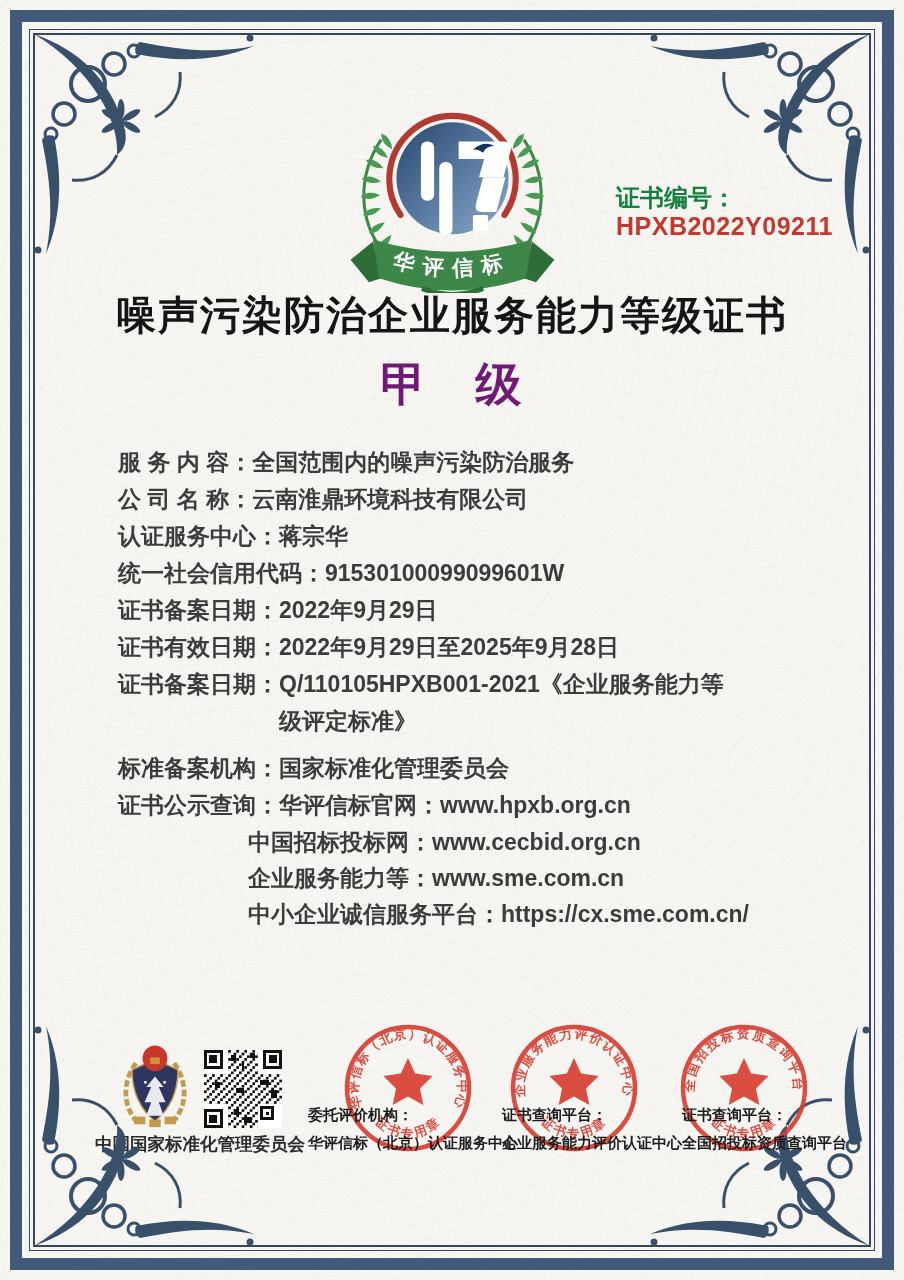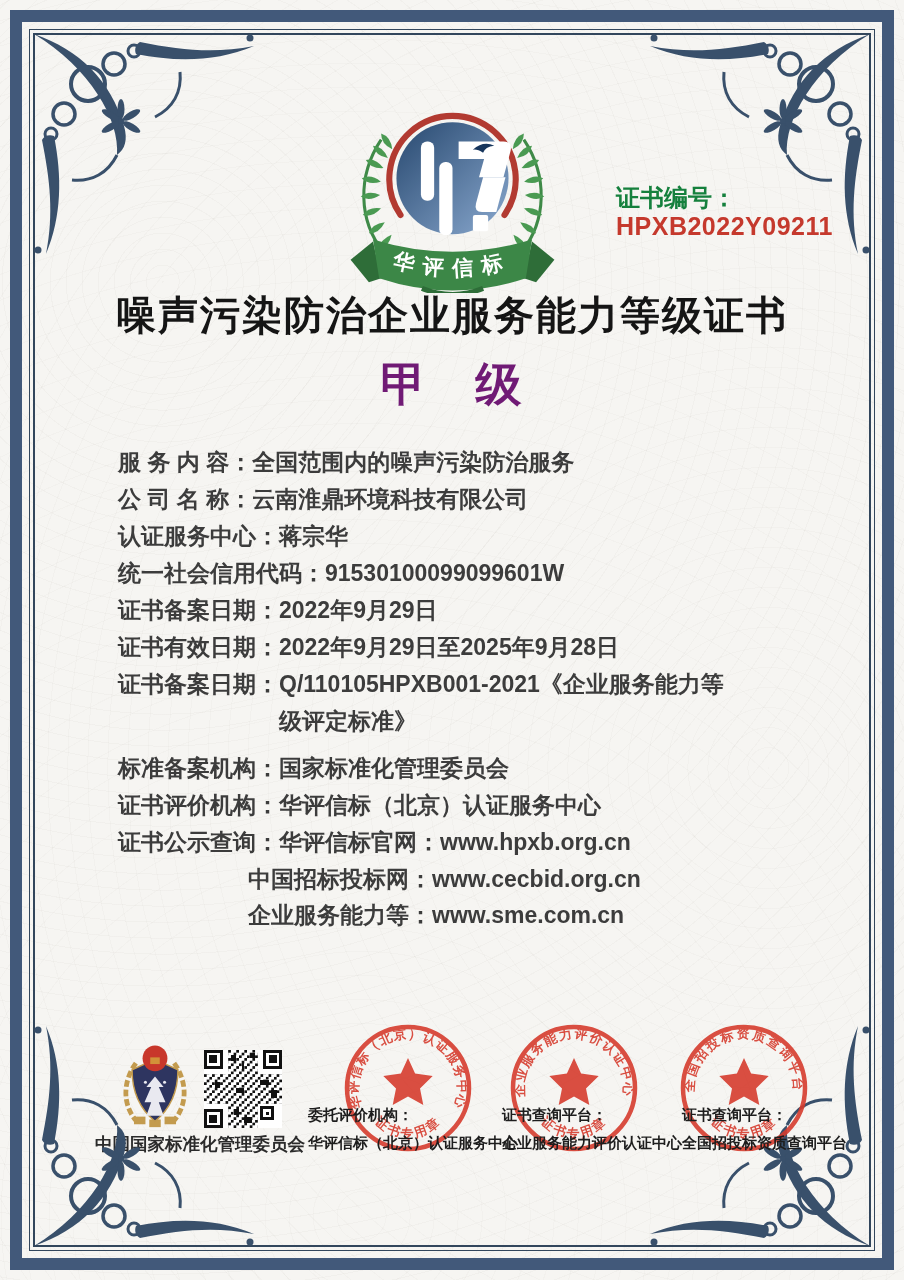--- a/index.html
+++ b/index.html
@@ -203,25 +203,25 @@
       <span class="lab">证书备案日期：</span>
       <span class="valwrap">
         <div>Q/110105HPXB001-2021《企业服务能力等</div>
         <div>级评定标准》</div>
       </span>
     </div>
   </div>
 
   <div class="blk blk3">
     <div class="row"><span>标准备案机构：</span><span>国家标准化管理委员会</span></div>
-    <div class="row"><span>证书评价机构：</span><span>华评信标（北京）认证服务中心</span></div>
     <div class="row"><span>证书公示查询：</span><span>华评信标官网：www.hpxb.org.cn</span></div>
     <div class="links">
       <div class="row">中国招标投标网：www.cecbid.org.cn</div>
       <div class="row">企业服务能力等：www.sme.com.cn</div>
+      <div class="row">中小企业诚信服务平台：https://cx.sme.com.cn/</div>
     </div>
   </div>
 
   <svg class="org-emblem" viewBox="0 0 100 90">
     <path d="M30,20 C17,38 15,62 30,80" fill="none" stroke="#c39b4e" stroke-width="5" stroke-dasharray="7 3"></path>
     <path d="M70,20 C83,38 85,62 70,80" fill="none" stroke="#c39b4e" stroke-width="5" stroke-dasharray="7 3"></path>
     <rect x="28" y="76" width="12" height="8" fill="#c39b4e"></rect>
     <rect x="60" y="76" width="12" height="8" fill="#c39b4e"></rect>
     <rect x="44" y="79" width="12" height="8" fill="#c39b4e"></rect>
     <path d="M50,16 L74,27 C74,49 66,68 50,81 C34,68 26,49 26,27 Z" fill="#2e3560" stroke="#c39b4e" stroke-width="1.5"></path>

